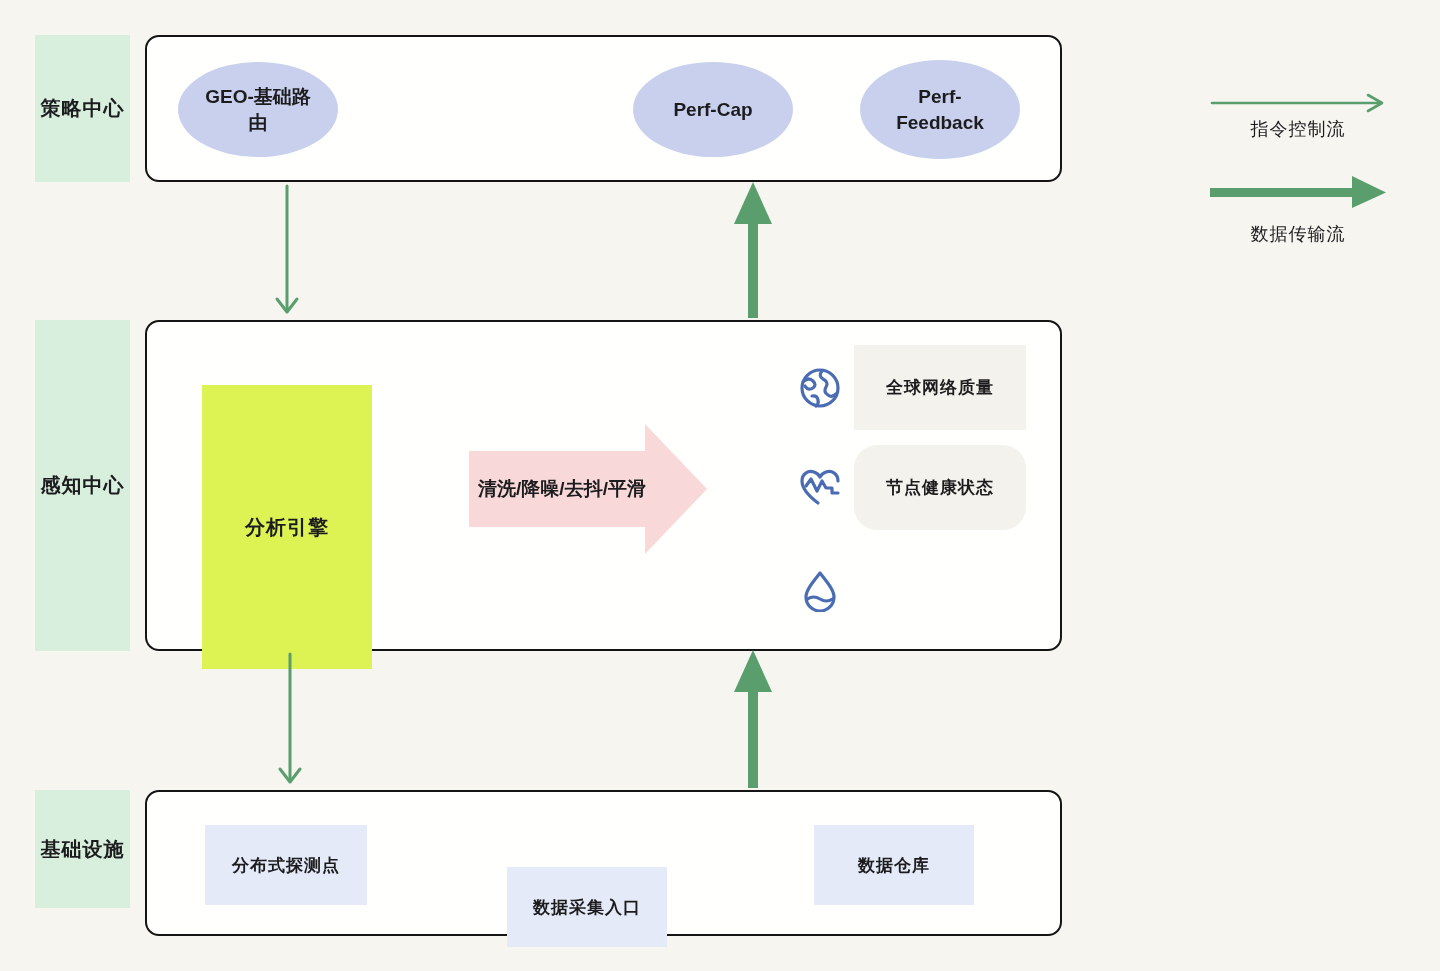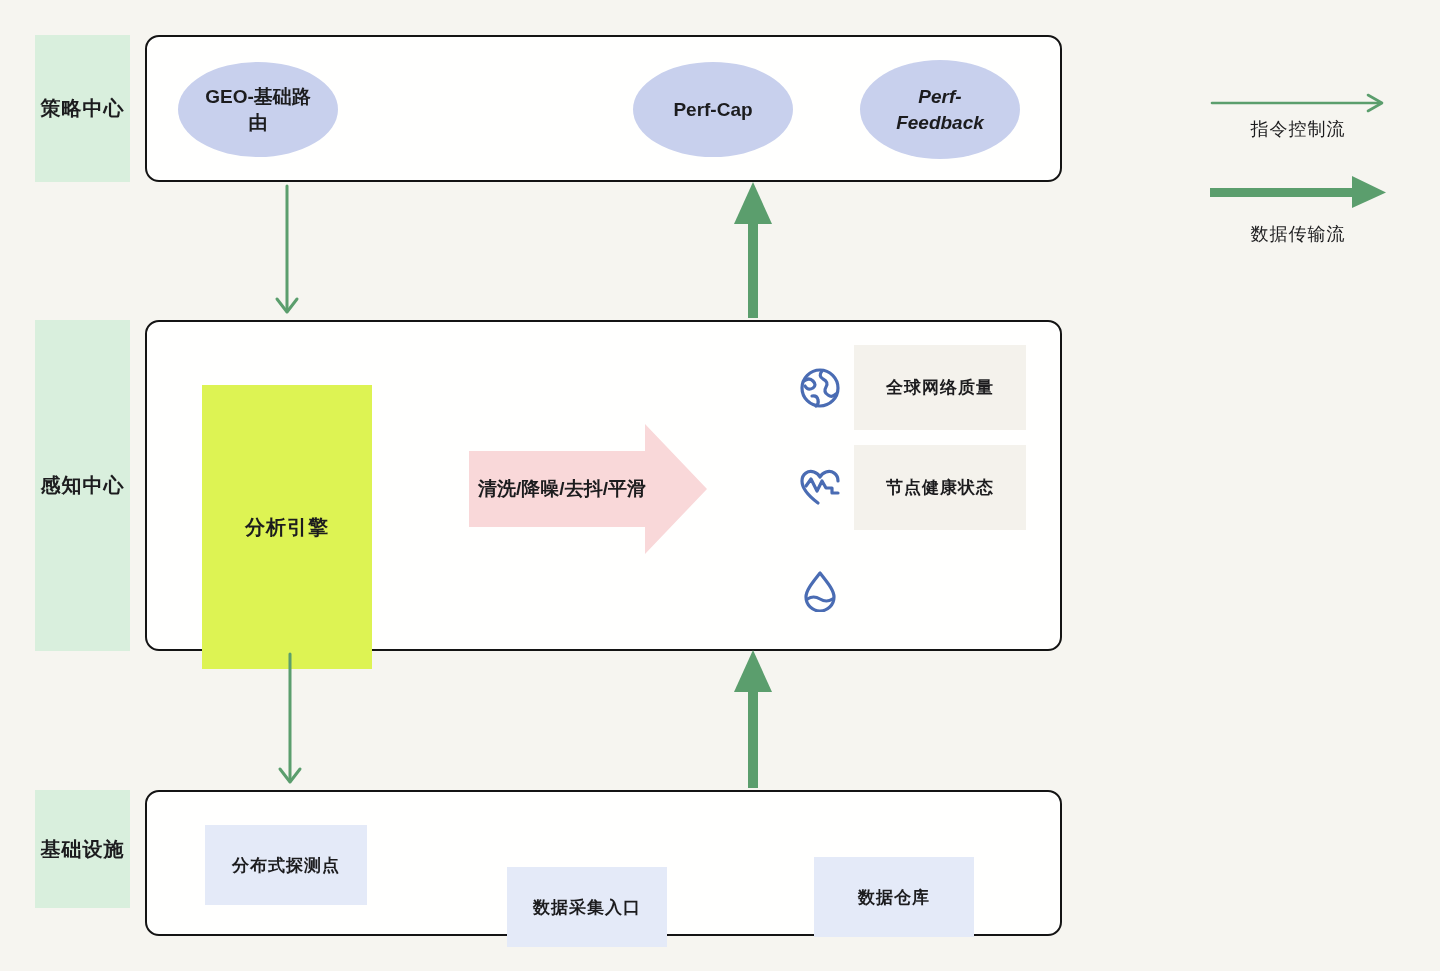--- a/index.html
+++ b/index.html
@@ -74,21 +74,21 @@
 
 <div class="abs row-label" style="left:35px;top:35px;width:95px;height:147px;">策略中心</div>
 
 <div class="abs row-label" style="left:35px;top:320px;width:95px;height:331px;">感知中心</div>
 
 <div class="abs row-label" style="left:35px;top:790px;width:95px;height:118px;">基础设施</div>
 
 <div class="abs container-box" style="left:145px;top:35px;width:917px;height:147px;">
   <div class="abs ellipse" style="left:31px;top:25px;width:160px;height:95px;padding:0 24px;">GEO-基础路由</div>
   <div class="abs ellipse" style="left:486px;top:25px;width:160px;height:95px;">Perf-Cap</div>
-  <div class="abs ellipse" style="left:713px;top:23px;width:160px;height:99px;padding:0 34px;font-style:italic;">Perf-Feedback</div>
+  <div class="abs ellipse" style="left:713px;top:23px;width:160px;height:99px;padding:0 34px;">Perf-Feedback</div>
 </div>
 
 <div class="abs container-box" style="left:145px;top:320px;width:917px;height:331px;">
 
   <div class="abs engine" style="left:55px;top:23px;width:170px;height:284px;">分析引擎</div>
 
   <svg class="abs pink" style="left:322px;top:100px;" width="240" height="134" viewBox="0 0 240 134">
     <polygon points="0,29 176,29 176,2 238,67 176,132 176,105 0,105" fill="currentColor"></polygon>
   </svg>
   <div class="abs fat-arrow-label" style="left:322px;top:100px;width:186px;height:134px;">清洗/降噪/去抖/平滑</div>
@@ -98,32 +98,32 @@
     <path d="M6 15 q5 -4 9 0 q4 4 0 7 q-5 3 -8 -2"></path>
     <path d="M24 5 q-4 5 1 8 q6 3 3 8 q-3 5 2 8 q4 3 8 -1"></path>
     <path d="M14 30 q5 -1 6 4 q1 4 -2 6"></path>
   </svg>
   <div class="abs metric-label" style="left:707px;top:23px;width:172px;height:85px;">全球网络质量</div>
 
   <svg class="abs metric-icon" style="left:651px;top:144px;" width="44" height="44" viewBox="0 0 44 44" fill="none" stroke="currentColor" stroke-width="3.2" stroke-linecap="round" stroke-linejoin="round">
     <path d="M20 37 C 12 31, 4 24, 4 15 C 4 8, 10 4, 16 6 C 19 7, 21 9, 22 11 C 23 9, 25 7, 28 6 C 34 4, 40 8, 40 15"></path>
     <path d="M8 20 L 13 13 L 19 25 L 24 15 L 28 22 L 34 22 L 34 27 L 40 27"></path>
   </svg>
-  <div class="abs metric-label" style="left:707px;top:123px;width:172px;height:85px;">节点健康状态</div>
+  <div class="abs metric-label" style="left:707px;top:123px;width:172px;height:85px;border-radius:23px;">节点健康状态</div>
 
   <svg class="abs metric-icon" style="left:651px;top:246px;" width="44" height="44" viewBox="0 0 44 44" fill="none" stroke="currentColor" stroke-width="3.2" stroke-linecap="round" stroke-linejoin="round">
     <path d="M22 5 C 15 14, 8 22, 8 29 a 14 14 0 0 0 28 0 C 36 22, 29 14, 22 5 Z"></path>
     <path d="M9.5 31 q 6 -4 12.5 0 t 12.5 0"></path>
   </svg>
 </div>
 
 <div class="abs container-box" style="left:145px;top:790px;width:917px;height:146px;">
   <div class="abs infra-box" style="left:58px;top:33px;width:162px;height:80px;">分布式探测点</div>
   <div class="abs infra-box" style="left:360px;top:33px;width:160px;height:80px;margin-top:42px;">数据采集入口</div>
-  <div class="abs infra-box" style="left:667px;top:33px;width:160px;height:80px;margin-top:32px;">数据仓库</div>
+  <div class="abs infra-box" style="left:667px;top:33px;width:160px;height:80px;">数据仓库</div>
 </div>
 
 <svg class="abs flow-arrow" style="left:272px;top:184px;" width="30" height="132" viewBox="0 0 30 132" fill="none" stroke="currentColor" stroke-width="3" stroke-linecap="round" stroke-linejoin="round">
   <line x1="15" y1="2" x2="15" y2="127"></line>
   <polyline points="5,115 15,128 25,115"></polyline>
 </svg>
 
 <svg class="abs flow-arrow" style="left:731px;top:182px;" width="44" height="136" viewBox="0 0 44 136" fill="currentColor">
   <polygon points="22,0 3,42 41,42"></polygon>
   <rect x="17" y="40" width="10" height="96"></rect>

